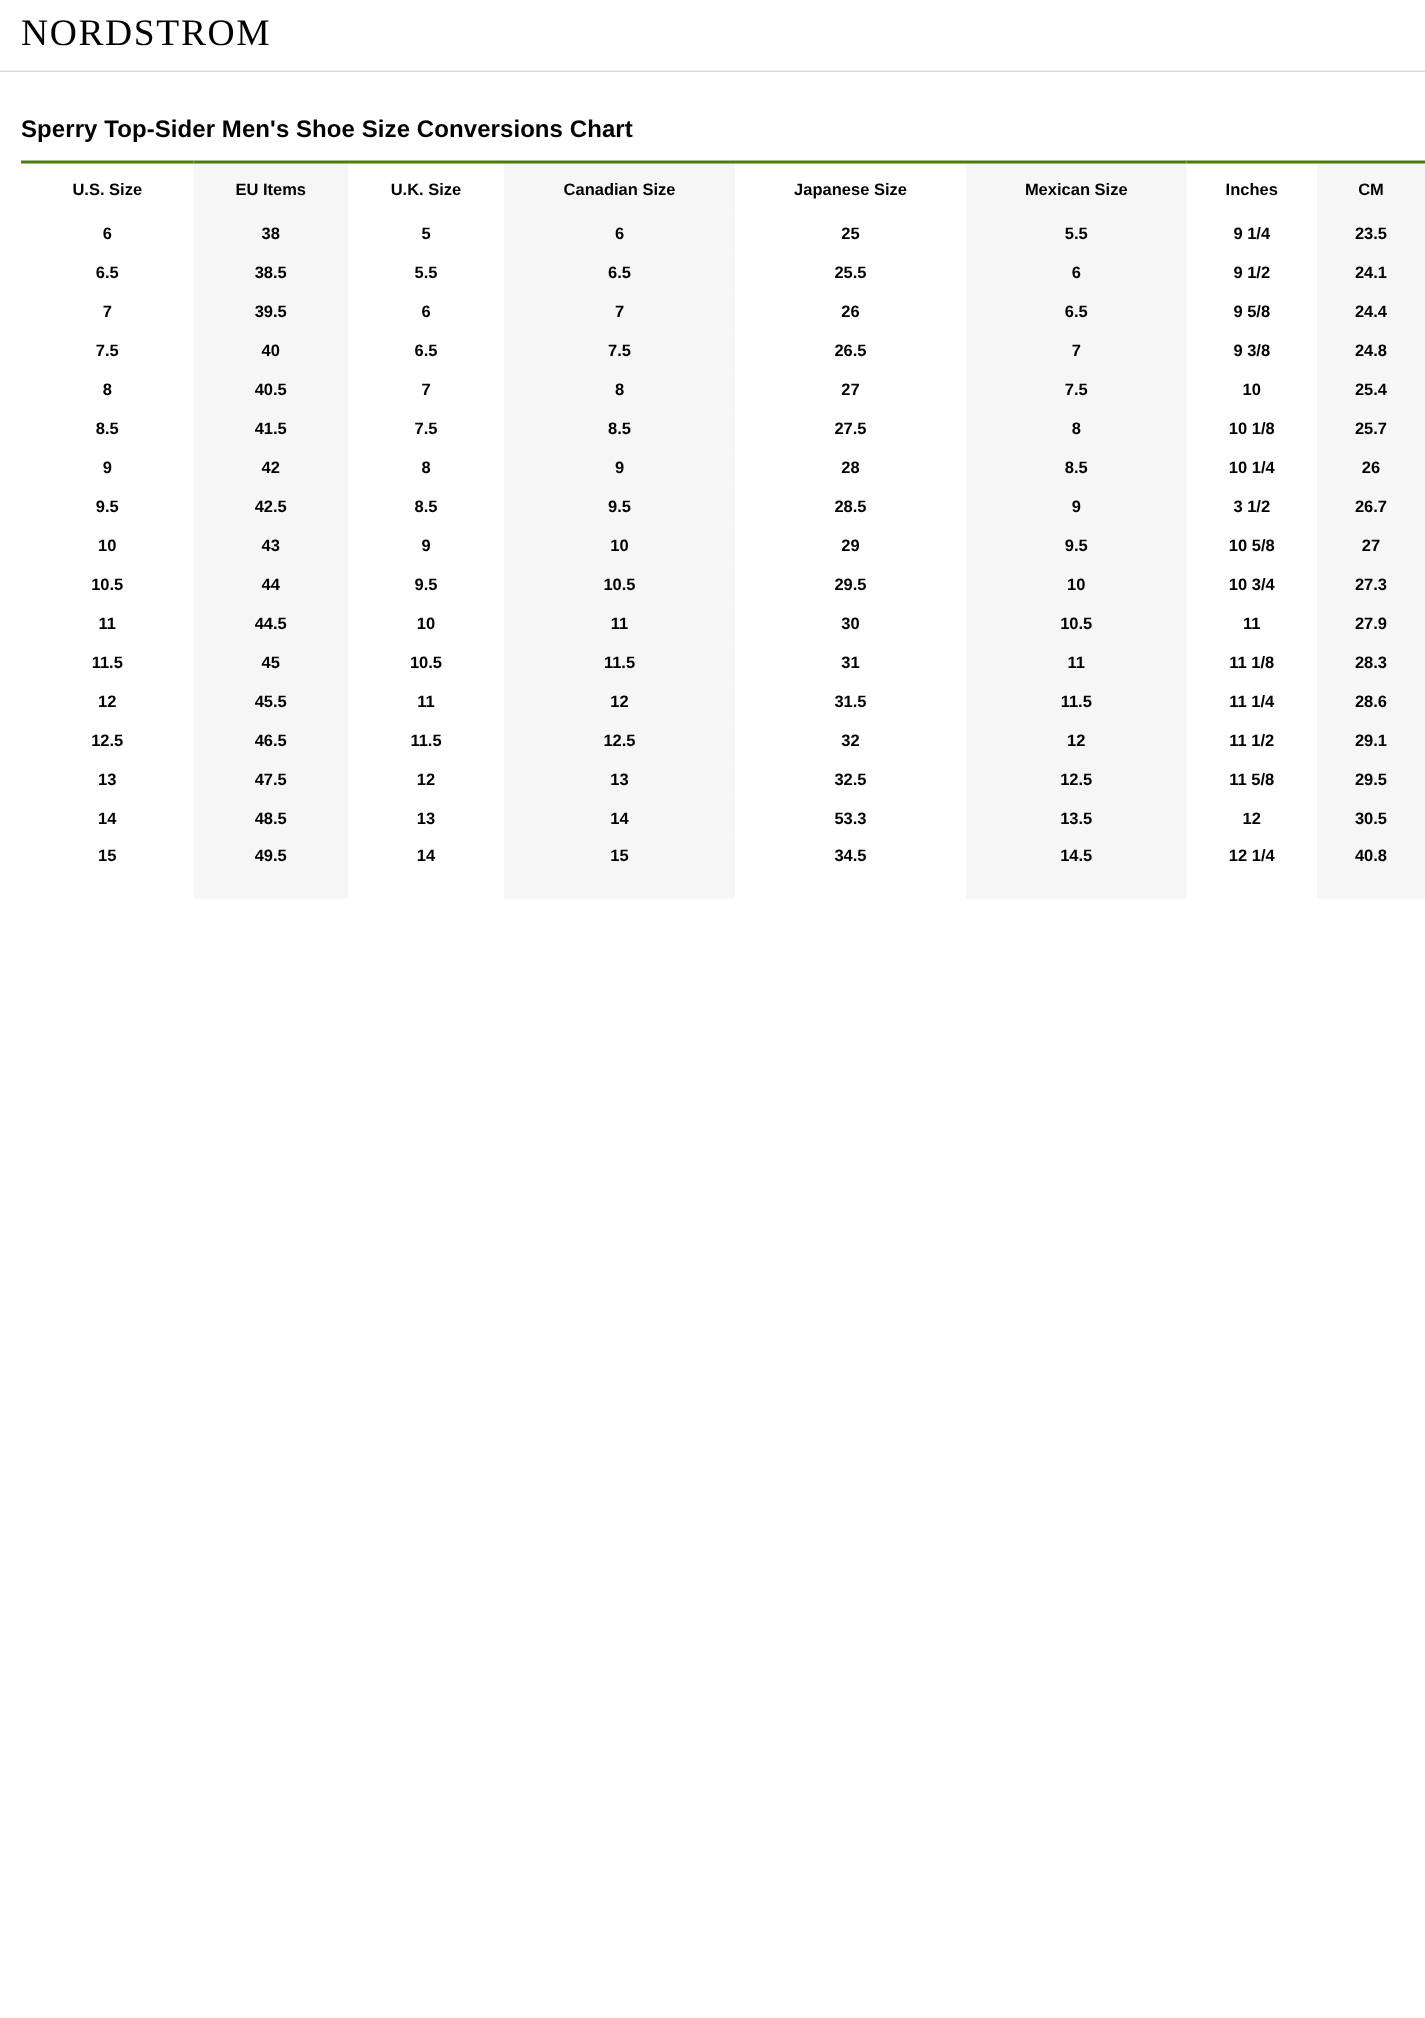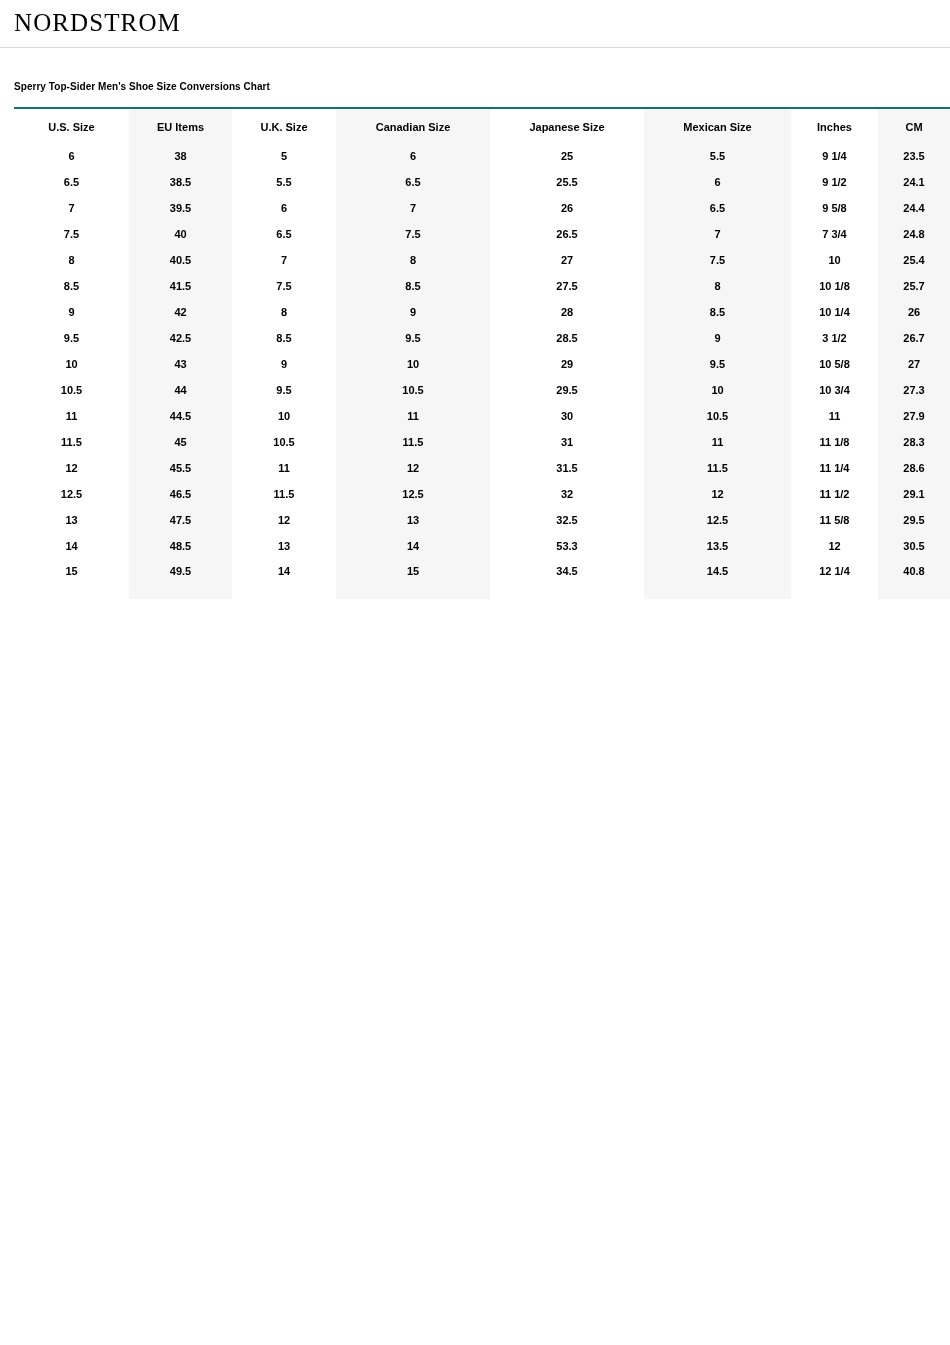--- a/index.html
+++ b/index.html
@@ -35,37 +35,37 @@
     color: #000;
     white-space: nowrap;
   }
 
   
   #page-body {
     padding: 0 14px;
   }
 
   #chart-title {
-    font-size: 10px;
+    font-size: 16px;
     font-weight: bold;
     line-height: 14px;
     margin-top: 32px;
     margin-bottom: 0;
     letter-spacing: 0.05px;
   }
 
   
   #size-table-wrap {
     margin-top: 13px;
   }
   table#size-table {
     border-collapse: collapse;
     width: 921px;
     table-layout: fixed;
-    border-top: 2px solid #0f766e;
+    border-top: 2px solid #4d7c0f;
   }
   table#size-table col.c1 { width: 115px; }
   table#size-table col.c2 { width: 103px; }
   table#size-table col.c3 { width: 104px; }
   table#size-table col.c4 { width: 154px; }
   table#size-table col.c5 { width: 154px; }
   table#size-table col.c6 { width: 147px; }
   table#size-table col.c7 { width: 87px; }
   table#size-table col.c8 { width: 72px; }
 
@@ -173,21 +173,21 @@
             <td>9 5/8</td>
             <td class="shaded">24.4</td>
           </tr>
           <tr>
             <td>7.5</td>
             <td class="shaded">40</td>
             <td>6.5</td>
             <td class="shaded">7.5</td>
             <td>26.5</td>
             <td class="shaded">7</td>
-            <td>7 3/4</td>
+            <td>9 3/8</td>
             <td class="shaded">24.8</td>
           </tr>
           <tr>
             <td>8</td>
             <td class="shaded">40.5</td>
             <td>7</td>
             <td class="shaded">8</td>
             <td>27</td>
             <td class="shaded">7.5</td>
             <td>10</td>

